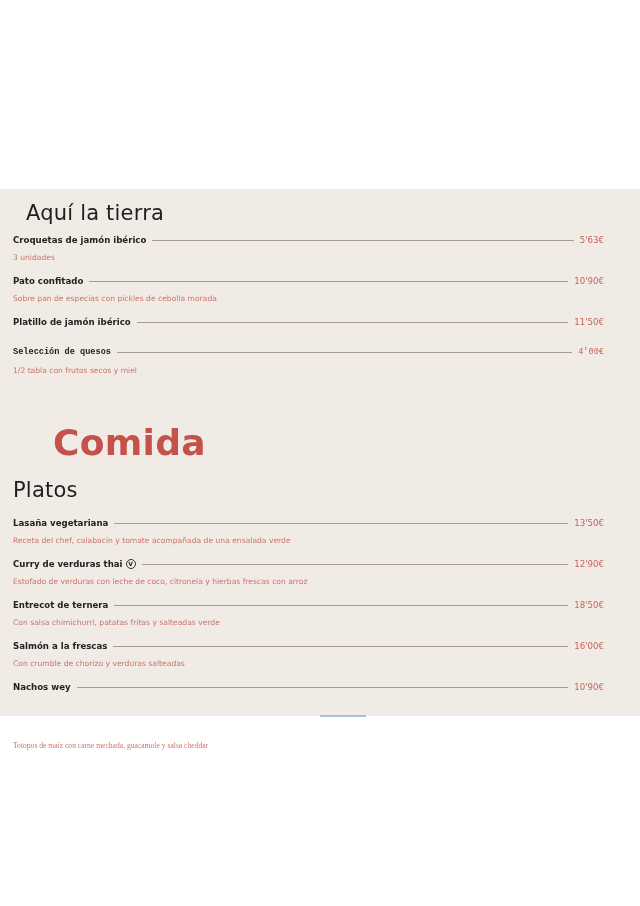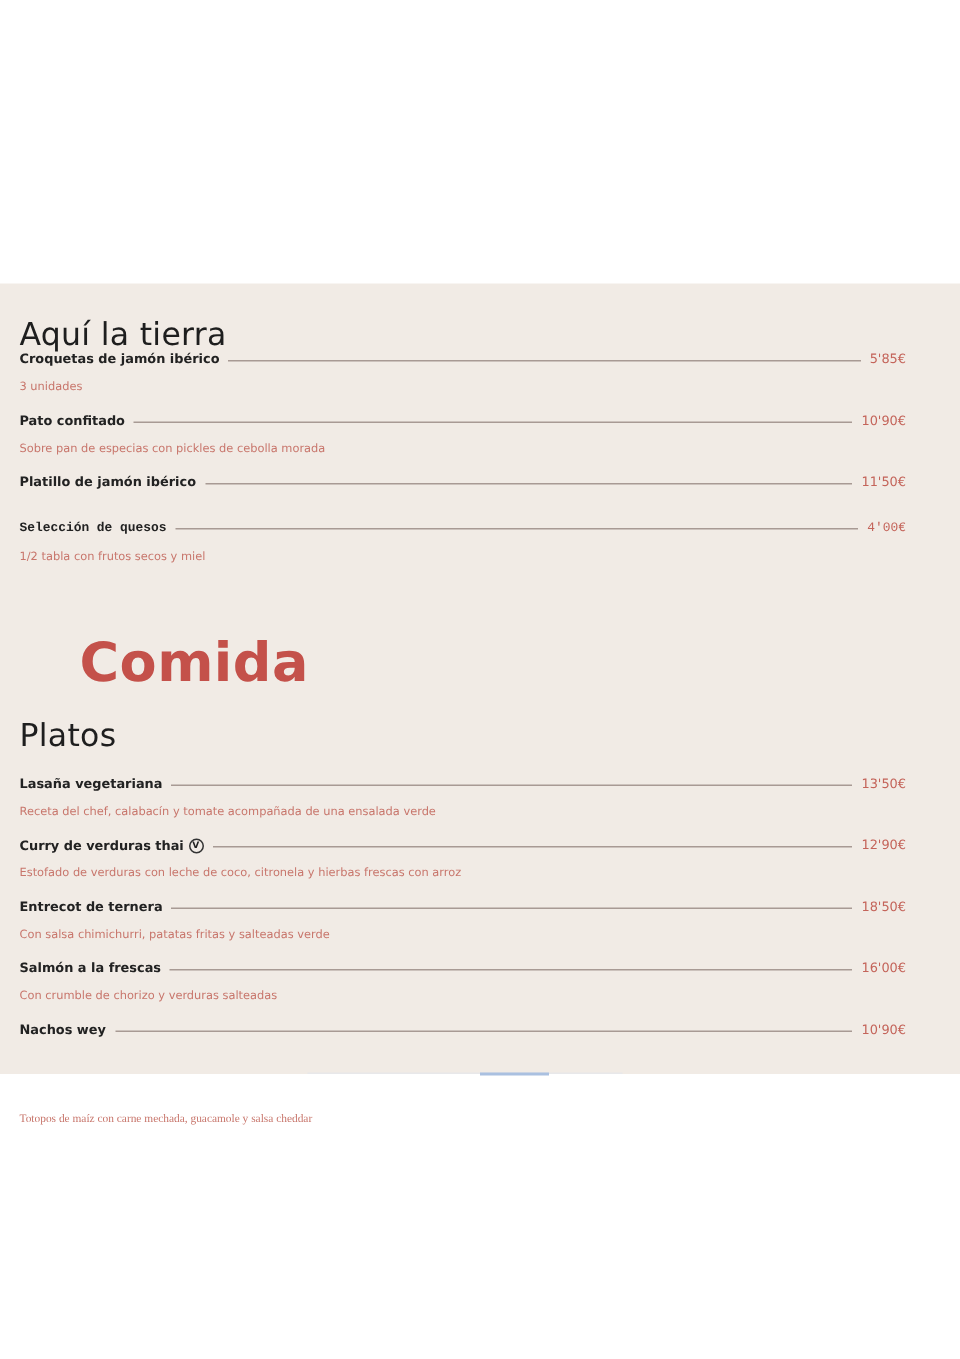--- a/index.html
+++ b/index.html
@@ -16,26 +16,26 @@
   .price { font-size:8.6px; color:#c4645a; white-space:nowrap; }
   .desc { position:absolute; left:13px; font-size:7.6px; color:#c8766c; white-space:nowrap; }
   .bluebar { position:absolute; left:320px; top:715px; width:46px; height:2px; background:#aac0e0; }
   .shadebar { position:absolute; left:205px; top:715px; width:210px; height:1px; background:#e8e8ea; }
 </style>
 </head>
 <body>
 
 <div class="panel"></div>
 
-<div class="h2" style="top:211px;">Aquí la tierra</div>
+<div class="h2" style="top:201px;margin-left:13px;">Aquí la tierra</div>
 
 <div class="row" style="top:233px;">
   <span class="name">Croquetas de jamón ibérico</span>
   <span class="leader"></span>
-  <span class="price">5'85€</span>
+  <span class="price">5'63€</span>
 </div>
 <div class="desc" style="top:253px;">3 unidades</div>
 
 <div class="row" style="top:274px;">
   <span class="name">Pato confitado</span>
   <span class="leader"></span>
   <span class="price">10'90€</span>
 </div>
 <div class="desc" style="top:294px;">Sobre pan de especias con pickles de cebolla morada</div>
 

